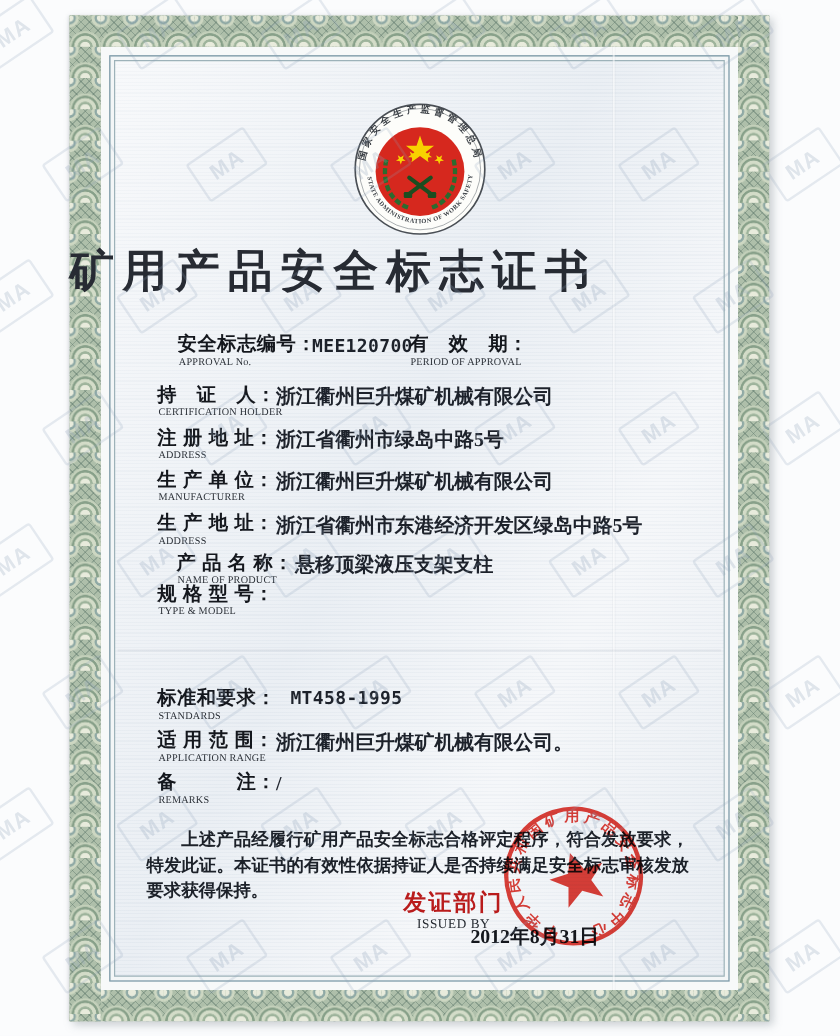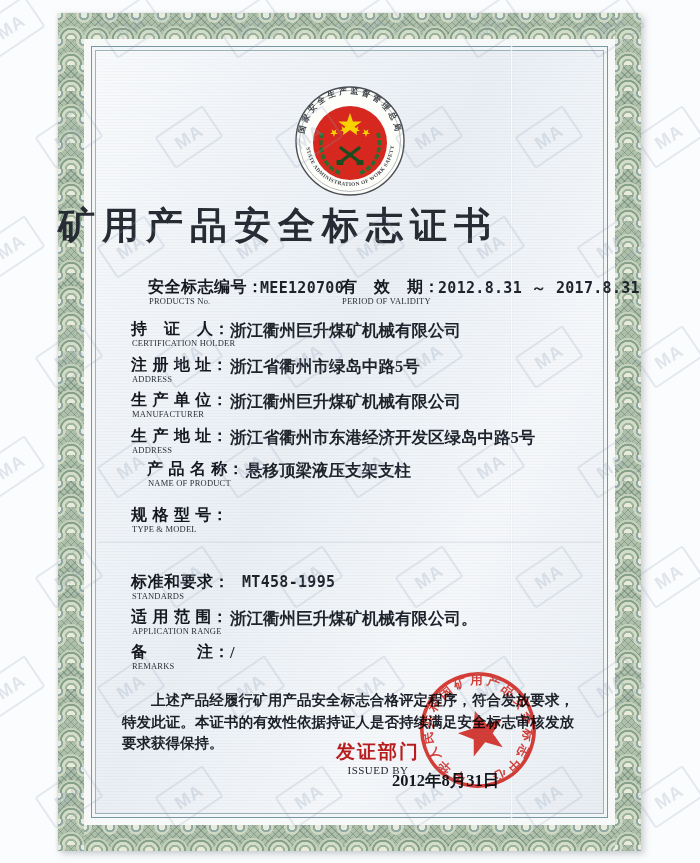--- a/index.html
+++ b/index.html
@@ -136,25 +136,24 @@
         </text>
         <text font-size="5.3" font-weight="bold" fill="#3a3f45" letter-spacing=".4" font-family="Liberation Serif,serif">
           <textPath href="#em-bot" startOffset="4%">STATE ADMINISTRATION OF WORK SAFETY</textPath>
         </text>
       </svg>
 
       <div class="title-cn">矿用产品安全标志证书</div>
 
       <div class="frow" style="top:264px;">
         <span class="lab-cn abs" style="left:90px;top:0;">安全标志编号：</span>
-        <span class="lab-en abs" style="left:91px;top:19px;">PRODUCTS No.</span>
+        <span class="lab-en abs" style="left:91px;top:19px;">APPROVAL No.</span>
         <span class="val code abs" style="left:202px;top:2px;">MEE120700</span>
         <span class="lab-cn abs" style="left:283px;top:0;">有　效　期：</span>
-        <span class="lab-en abs" style="left:284px;top:19px;">PERIOD OF VALIDITY</span>
-        <span class="val code abs" style="left:380px;top:2px;">2012.8.31 ～ 2017.8.31</span>
+        <span class="lab-en abs" style="left:284px;top:19px;">PERIOD OF APPROVAL</span>
       </div>
 
       <div class="frow" style="top:306px;">
         <span class="lab-cn">持　证　人：</span>
         <span class="lab-en">CERTIFICATION HOLDER</span>
         <span class="val">浙江衢州巨升煤矿机械有限公司</span>
       </div>
       <div class="frow" style="top:342px;">
         <span class="lab-cn">注 册 地 址：</span>
         <span class="lab-en">ADDRESS</span>
@@ -168,21 +167,21 @@
       <div class="frow" style="top:413px;">
         <span class="lab-cn">生 产 地 址：</span>
         <span class="lab-en">ADDRESS</span>
         <span class="val">浙江省衢州市东港经济开发区绿岛中路5号</span>
       </div>
       <div class="frow" style="top:446px;margin-left:16px;">
         <span class="lab-cn">产 品 名 称：</span>
         <span class="lab-en">NAME OF PRODUCT</span>
         <span class="val">悬移顶梁液压支架支柱</span>
       </div>
-      <div class="frow" style="top:492px;text-align:center;">
+      <div class="frow" style="top:472px;text-align:center;">
         <span class="lab-cn">规 格 型 号：</span>
         <span class="lab-en">TYPE &amp; MODEL</span>
       </div>
 
       <div class="frow" style="top:559px;">
         <span class="lab-cn">标准和要求：</span>
         <span class="lab-en">STANDARDS</span>
         <span class="val code" style="left:184px;text-align:center;">MT458-1995</span>
       </div>
       <div class="frow" style="top:594px;">

